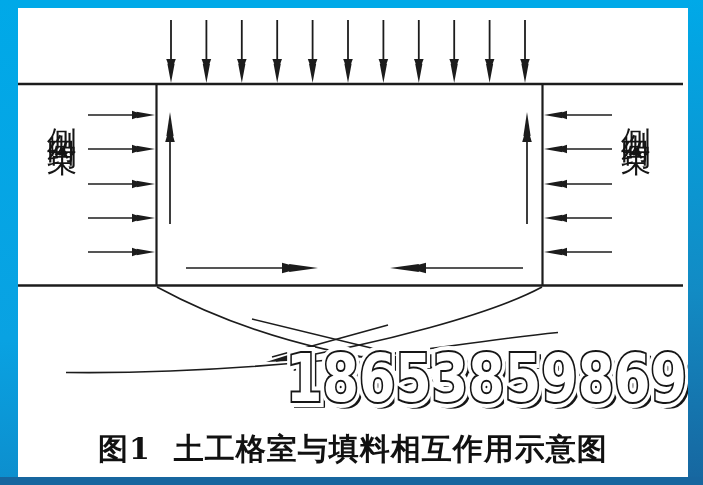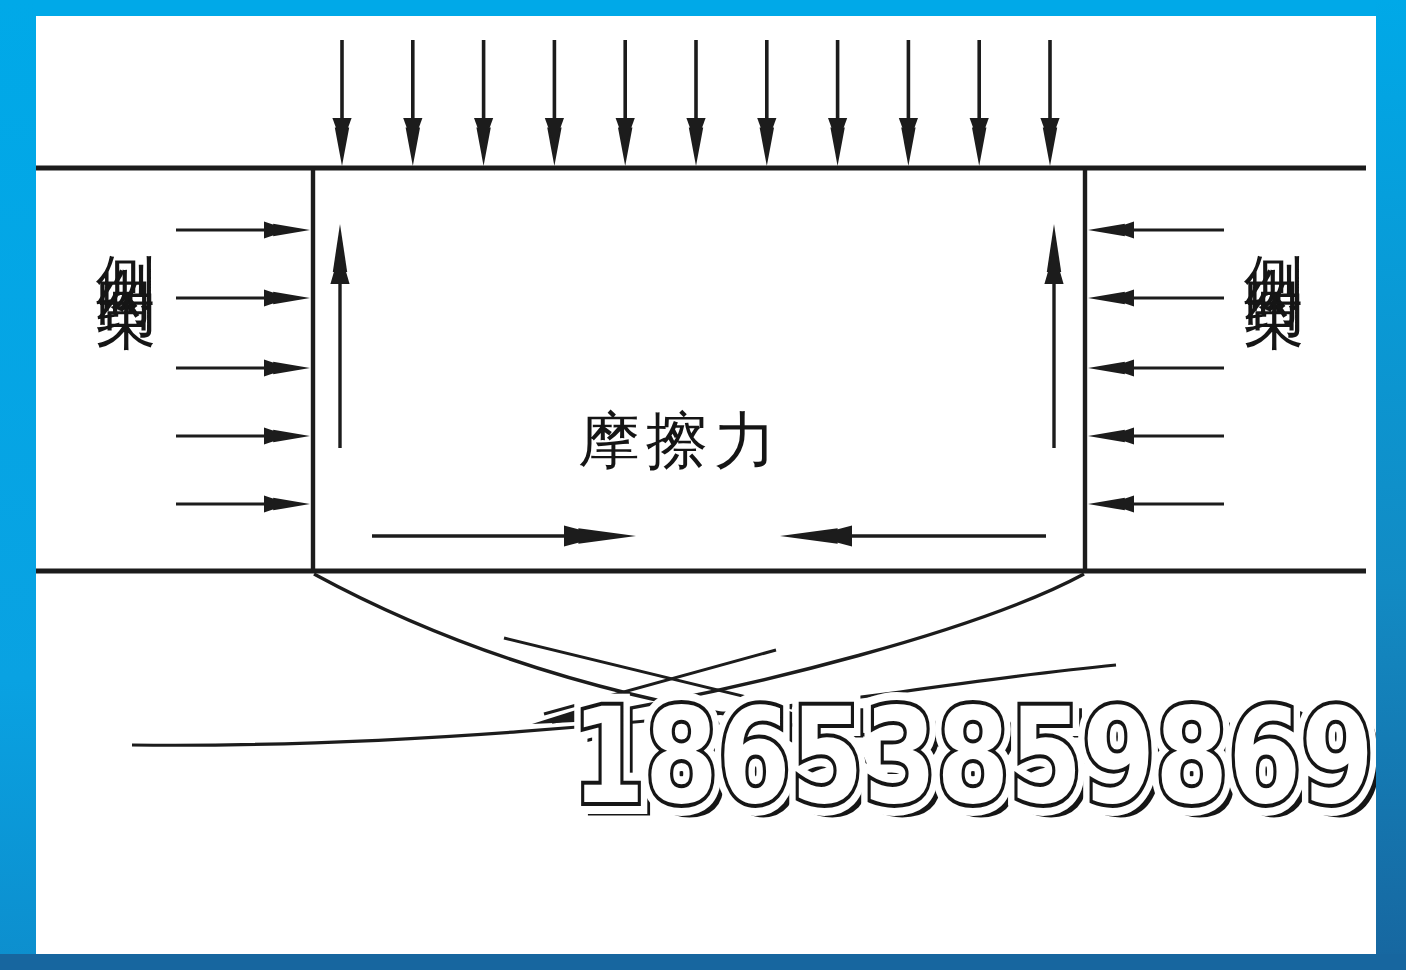--- a/index.html
+++ b/index.html
@@ -131,19 +131,19 @@
     <line x1="388" y1="325" x2="272" y2="357" stroke="#1c1c1c" stroke-width="1.5"></line>
     <line x1="252" y1="319" x2="396" y2="354" stroke="#1c1c1c" stroke-width="1.5"></line>
 
     <text class="wm-text" x="290" y="405" textLength="401" lengthAdjust="spacingAndGlyphs" fill="none" stroke="#161616" stroke-width="5.5">18653859869</text>
     <text class="wm-text" x="286" y="401" textLength="401" lengthAdjust="spacingAndGlyphs" fill="#ffffff" stroke="#ffffff" stroke-width="12" paint-order="stroke">18653859869</text>
     <text class="wm-text" x="286" y="401" textLength="401" lengthAdjust="spacingAndGlyphs" fill="#ffffff" stroke="#161616" stroke-width="4" paint-order="stroke">18653859869</text>
   </svg>
 
   <div class="lbl vlabel" id="label-left">侧向约束</div>
   <div class="lbl vlabel" id="label-right">侧向约束</div>
-  <div class="lbl" id="label-friction">摩擦力</div>
+  <div class="lbl" id="caption">图1  土工格室与填料相互作用示意图</div>
 
   <div class="border-strip" id="border-top"></div>
   <div class="border-strip" id="border-left"></div>
   <div class="border-strip" id="border-right"></div>
   <div class="border-strip" id="border-bottom"></div>
 </div>
 
 </body></html>

